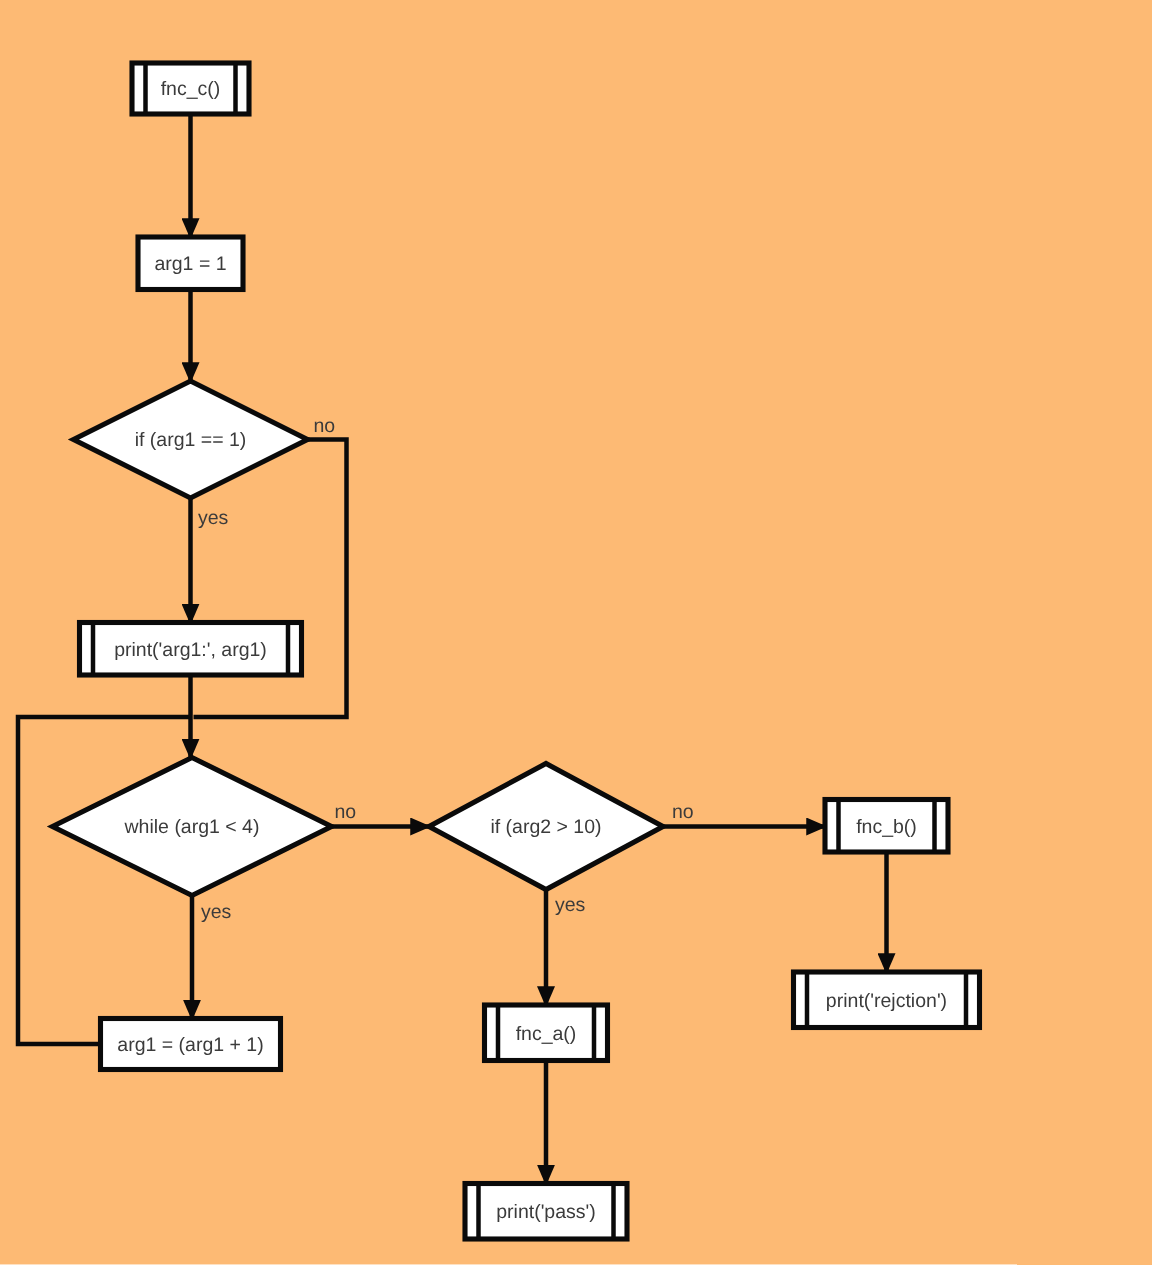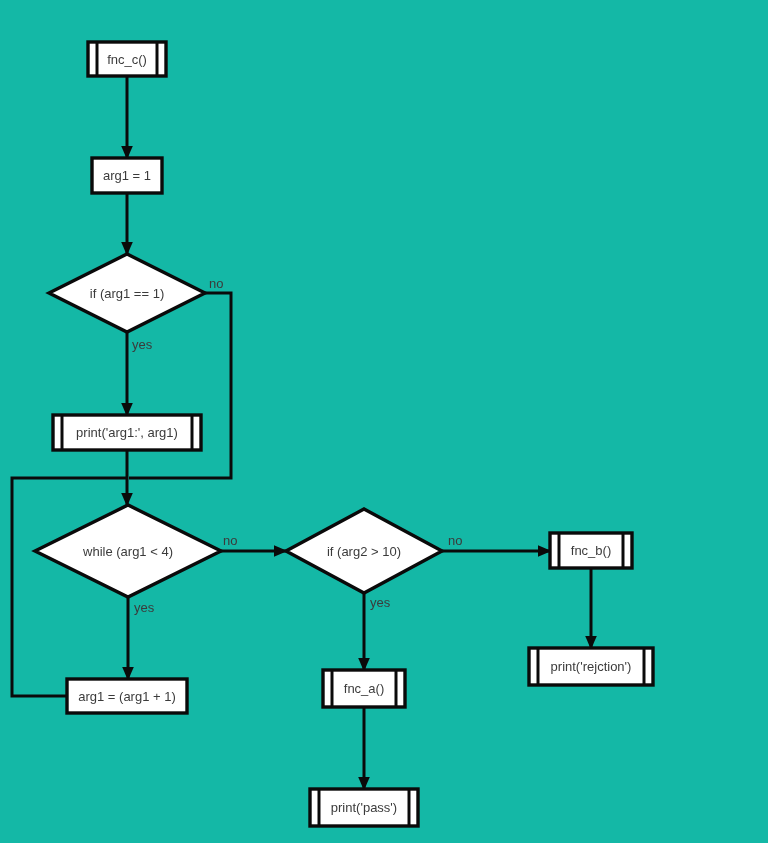--- a/index.html
+++ b/index.html
@@ -5,21 +5,21 @@
   html, body {
     margin: 0;
     padding: 0;
     background: #ffffff;
     font-family: "Liberation Sans", sans-serif;
   }
   #stage {
     position: relative;
     width: 768px;
     height: 843px;
-    background: #14b8a6;
+    background: #fdba74;
     overflow: hidden;
   }
   svg text {
     font-family: "Liberation Sans", sans-serif;
   }
 </style>
 </head>
 <body>
 
 <div id="stage">

